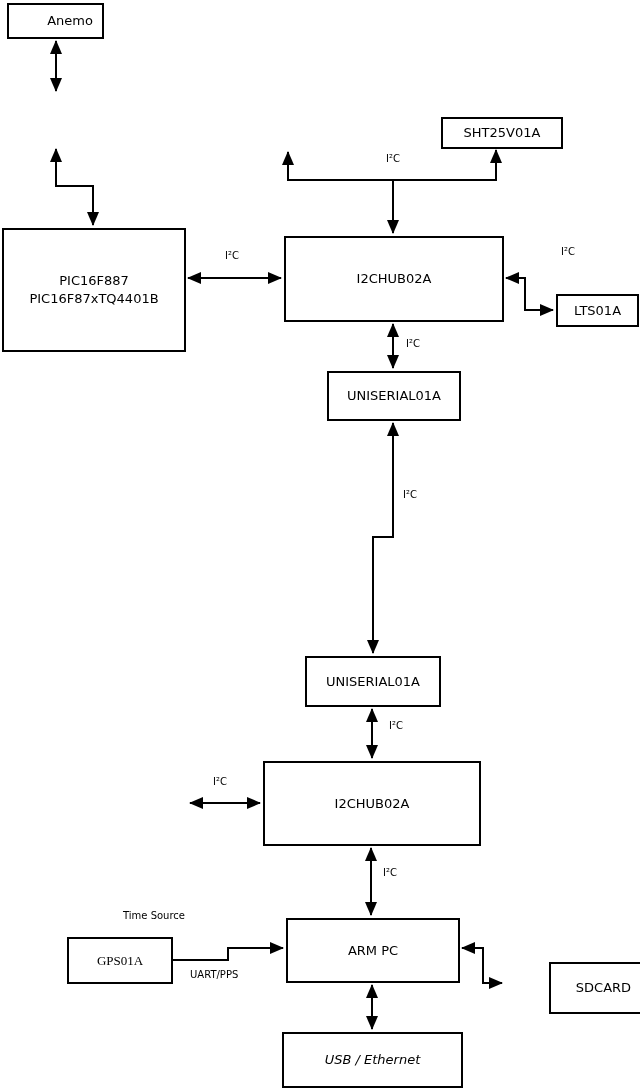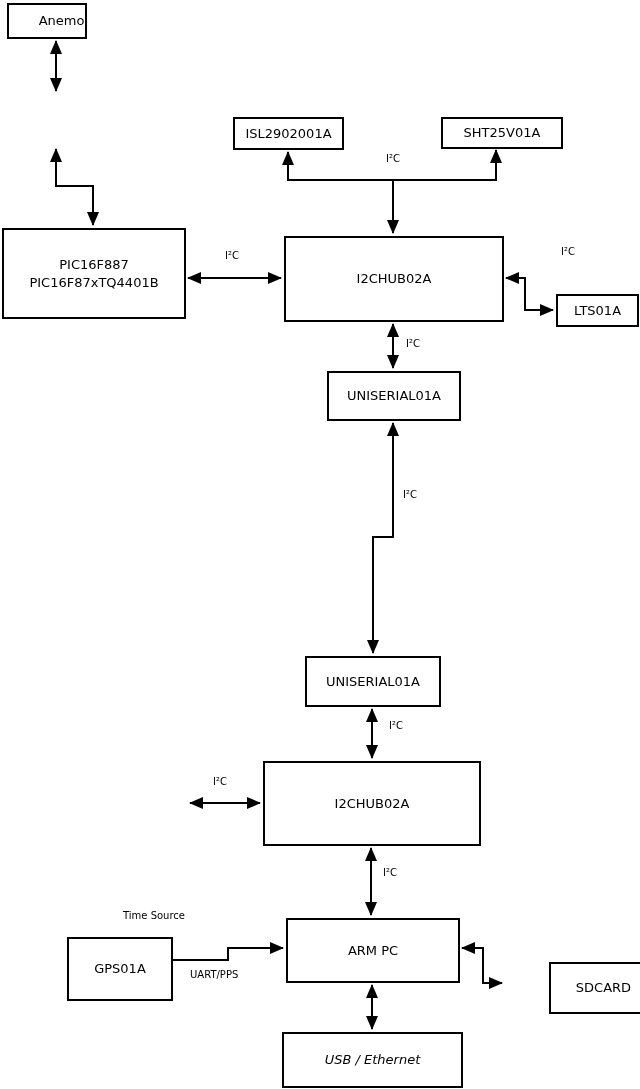--- a/index.html
+++ b/index.html
@@ -59,42 +59,41 @@
       <path d="M393,423 V537 H373 V653" marker-start="url(#arr)" marker-end="url(#arr)"></path>
       <path d="M372,709 V758" marker-start="url(#arr)" marker-end="url(#arr)"></path>
       <path d="M190,803 H260" marker-start="url(#arr)" marker-end="url(#arr)"></path>
       <path d="M371,848 V915" marker-start="url(#arr)" marker-end="url(#arr)"></path>
       <path d="M172,960 H228 V948 H283" marker-end="url(#arr)"></path>
       <path d="M462,948 H483 V983 H502" marker-start="url(#arr)" marker-end="url(#arr)"></path>
       <path d="M372,985 V1029" marker-start="url(#arr)" marker-end="url(#arr)"></path>
     </g>
   </svg>
 
-  <div class="node" style="left:7px; top:3px; width:80px; height:36px;padding-left:29px;">Anemo</div>
+  <div class="node" style="left:7px; top:3px; width:97px; height:36px;padding-left:29px;">Anemo</div>
 
 
-  <div class="node" style="left:2px; top:228px; width:184px; height:91px;">PIC16F887
+  <div class="node" style="left:2px; top:228px; width:184px; height:124px;">PIC16F887
 PIC16F87xTQ4401B</div>
 
-  <div class="node" style="left:233px; top:117px; width:111px; height:33px;">ISL2902001A</div>
 
   <div class="node" style="left:441px; top:117px; width:122px; height:32px;">SHT25V01A</div>
 
   <div class="node" style="left:284px; top:236px; width:220px; height:86px;">I2CHUB02A</div>
 
   <div class="node" style="left:556px; top:294px; width:83px; height:33px;">LTS01A</div>
 
   <div class="node" style="left:327px; top:371px; width:134px; height:50px;">UNISERIAL01A</div>
 
   <div class="node" style="left:305px; top:656px; width:136px; height:51px;">UNISERIAL01A</div>
 
 
   <div class="node" style="left:263px; top:761px; width:218px; height:85px;">I2CHUB02A</div>
 
-  <div class="node" style="left:67px; top:937px; width:106px; height:64px;">GPS01A</div>
+  <div class="node" style="left:67px; top:937px; width:106px; height:47px;font-family:Liberation Serif, serif;">GPS01A</div>
 
   <div class="node" style="left:286px; top:918px; width:174px; height:65px;">ARM PC</div>
 
   <div class="node" style="left:505px; top:962px; width:109px; height:52px;margin-left:44px;">SDCARD</div>
 
   <div class="node" style="left:282px; top:1032px; width:181px; height:56px;font-style:italic;">USB / Ethernet</div>
 
   <span class="edge-label" style="left:386px; top:151px;">I²C</span>
   <span class="edge-label" style="left:225px; top:248px;">I²C</span>
   <span class="edge-label" style="left:561px; top:244px;">I²C</span>

